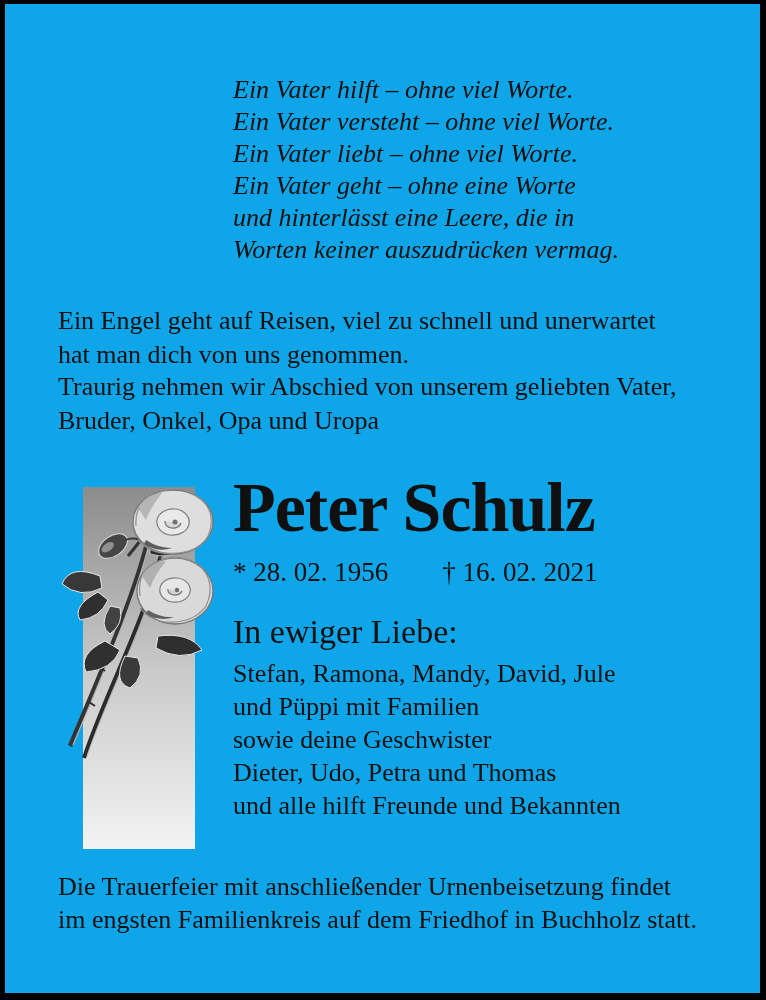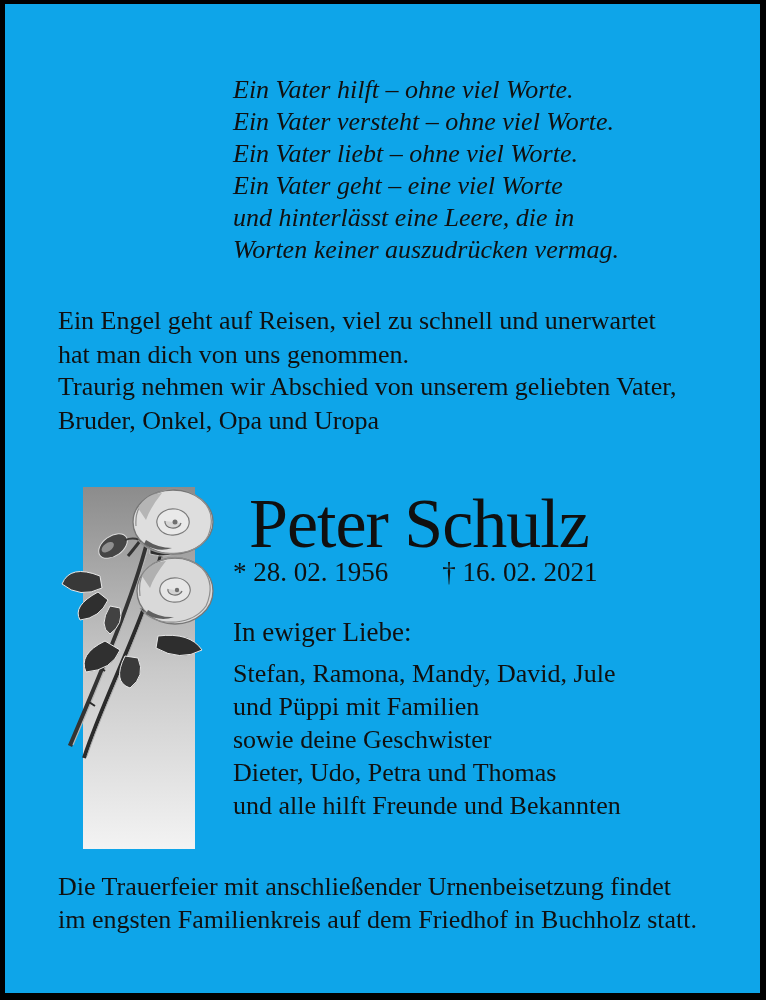--- a/index.html
+++ b/index.html
@@ -31,36 +31,36 @@
   .body-par {
     font-size: 26px;
     line-height: 34px;
   }
   .intro   { left: 53px; top: 300px; }
   .announce{ left: 53px; top: 366px; }
   .funeral { left: 53px; top: 866px; line-height: 33px; }
 
   .deceased-name {
     left: 228px; top: 468px;
-    margin: 16px;
+    margin: 0;
     font-size: 70px;
     line-height: 72px;
-    font-weight: normal;
+    font-weight: bold;
     letter-spacing: -1px;
   }
   .dates {
     left: 228px; top: 552px;
     display: flex;
     gap: 54px;
     font-size: 27px;
     line-height: 32px;
   }
   .farewell-heading {
     left: 228px; top: 612px;
-    font-size: 27px;
+    font-size: 34px;
     line-height: 32px;
   }
   .mourners {
     left: 228px; top: 653px;
     font-size: 26px;
     line-height: 33px;
   }
   .rose-wrap {
     left: 45px; top: 452px;
     width: 195px; height: 400px;
@@ -68,21 +68,21 @@
 </style>
 </head>
 <body>
 
 <div class="page">
 
   <div class="abs poem">
     <div>Ein Vater hilft – ohne viel Worte.</div>
     <div>Ein Vater versteht – ohne viel Worte.</div>
     <div>Ein Vater liebt – ohne viel Worte.</div>
-    <div>Ein Vater geht – eine viel Worte</div>
+    <div>Ein Vater geht – ohne eine Worte</div>
     <div>und hinterlässt eine Leere, die in</div>
     <div>Worten keiner auszudrücken vermag.</div>
   </div>
 
   <div class="abs body-par intro">
     <div>Ein Engel geht auf Reisen, viel zu schnell und unerwartet</div>
     <div>hat man dich von uns genommen.</div>
   </div>
 
   <div class="abs body-par announce">

